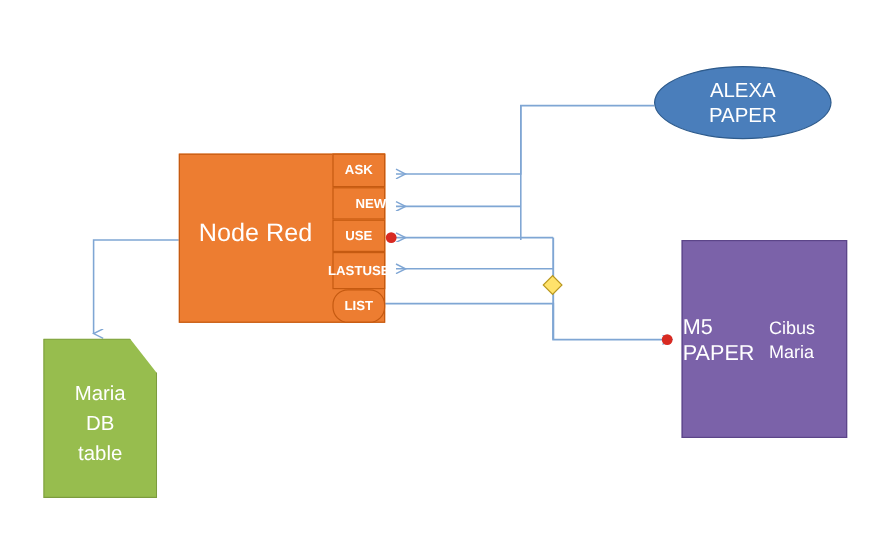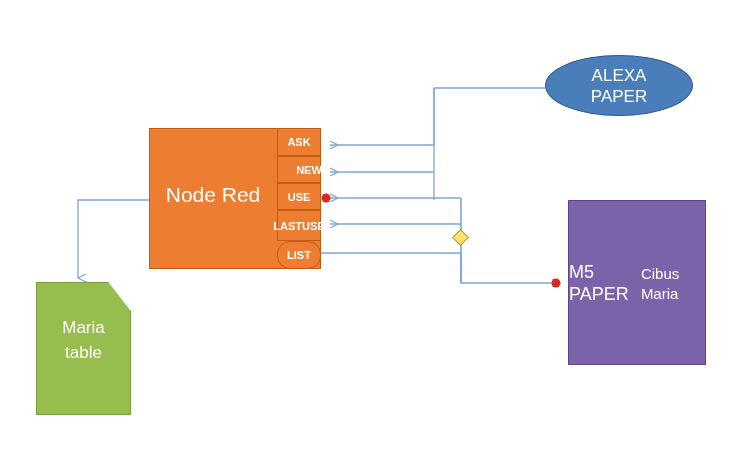--- a/index.html
+++ b/index.html
@@ -137,20 +137,21 @@
       <span>USE</span>
     </div>
     <div class="sub-box" id="sub-list">
       <span>LIST</span>
     </div>
   </div>
 
   <div class="node" id="mariadb"></div>
   <div id="mariadb-label" style="position:absolute;left:36px;top:315px;width:95px;">
     <span class="squiggle">Maria</span>
+    <span class="squiggle">DB</span>
     <span class="squiggle">table</span>
   </div>
 
   <div class="node" id="alexa">
     <span>ALEXA</span>
     <span>PAPER</span>
   </div>
 
   <div class="node" id="m5paper">
     <span id="m5-title">M5 PAPER</span>

